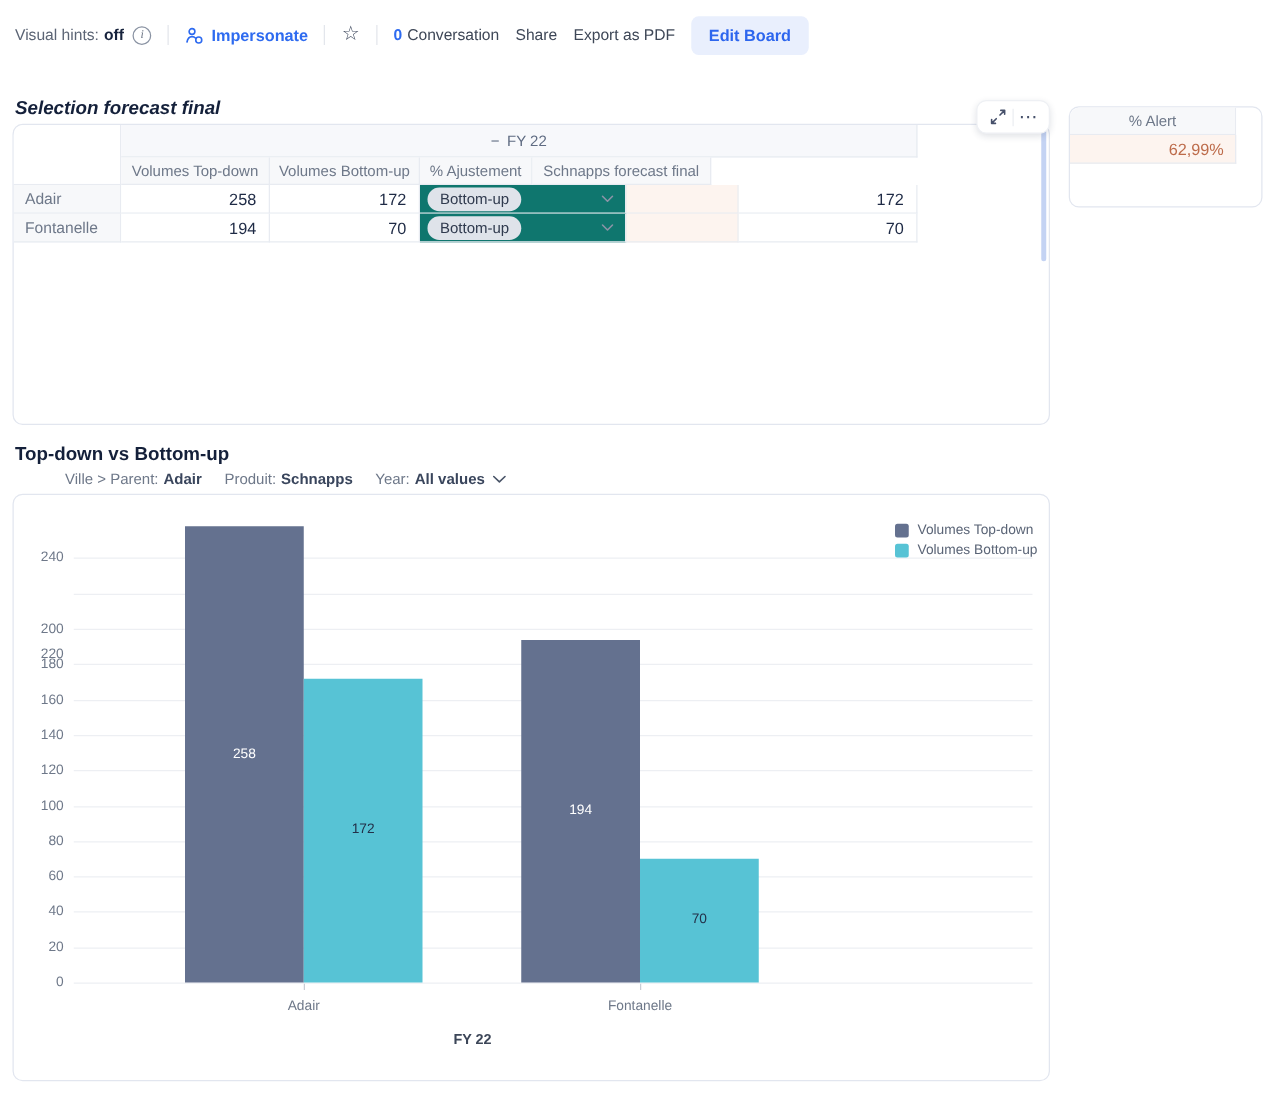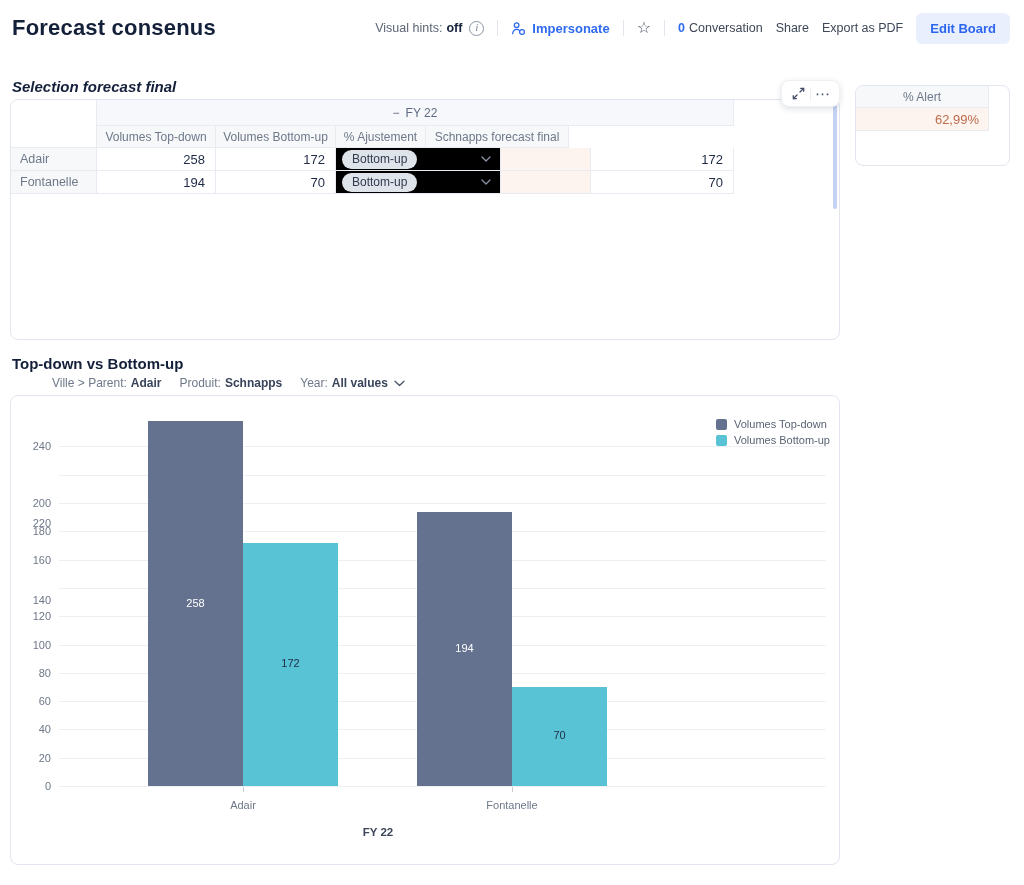--- a/index.html
+++ b/index.html
@@ -31,21 +31,21 @@
   .ftable { position:absolute; left:0; top:0; font-size:12.5px; }
   .t-corner { position:absolute; left:0; top:0; width:86px; height:48px; background:#fff; border-right:1px solid #e8ebf1; border-bottom:1px solid #e8ebf1; border-top-left-radius:8px; }
   .t-group-row { margin-left:86px; }
   .t-group { height:26px; width:637px; display:flex; align-items:center; justify-content:center; gap:6px; background:#f7f8fb; color:#5f6b82; font-size:12px; border-right:1px solid #e8ebf1; border-bottom:1px solid #e8ebf1; cursor:pointer; }
   .t-colhdr-row { margin-left:86px; display:flex; height:22px; }
   .t-colhdr { background:#f7f8fa; color:#6e7889; font-size:12px; display:flex; align-items:center; justify-content:center; border-right:1px solid #e8ebf1; border-bottom:1px solid #e8ebf1; }
   .t-row { display:flex; height:23px; }
   .t-rowhdr { width:86px; background:#f7f8fa; color:#6e7889; display:flex; align-items:center; padding-left:9px; border-right:1px solid #e8ebf1; border-bottom:1px solid #e8ebf1; }
   .t-cell { display:flex; align-items:center; border-right:1px solid #e8ebf1; border-bottom:1px solid #e8ebf1; background:#fff; }
   .t-num { justify-content:flex-end; padding-right:10px; color:#1e2a45; font-size:13px; }
-  .t-sel { background:#000000; justify-content:space-between; padding:0 9px 0 6px; cursor:pointer; }
+  .t-sel { background:#0f766e; justify-content:space-between; padding:0 9px 0 6px; cursor:pointer; }
   .t-adj { background:#fdf4ef; }
   .pill { background:#dfe3ea; color:#303a4e; border-radius:10px; padding:2px 10px; font-size:12px; line-height:1.25; }
 
   .scroll-thumb { position:absolute; right:2px; top:4px; width:4px; height:105px; background:#c4d3f3; border-radius:2px; cursor:pointer; }
 
   .mini-toolbar { position:absolute; display:flex; align-items:center; background:#fff; border:1px solid #eef0f4; border-radius:8px; box-shadow:0 2px 6px rgba(25,39,70,.14); height:27px; padding:0 4px; z-index:5; }
   .mini-btn { width:24px; height:23px; display:flex; align-items:center; justify-content:center; cursor:pointer; color:#46506a; border-radius:5px; }
   .mini-sep { width:1px; height:14px; background:#eceef2; }
   .ellipsis-glyph { font-size:15px; color:#46506a; letter-spacing:1px; line-height:1; }
 
@@ -71,21 +71,20 @@
   .legend-item { display:flex; align-items:center; gap:7px; cursor:pointer; }
   .legend-swatch { width:11px; height:11px; border-radius:2px; flex:0 0 auto; }
   .legend-label { font-size:11px; color:#5a6476; }
 </style>
 </head>
 <body>
 
 <div class="page">
 
   <div class="topbar">
-    <div class="page-title">Forecast consenus</div>
     <div class="topbar-right">
       <span class="vh-wrap">
         <span class="vh-label">Visual hints:</span>
         <span class="vh-value">off</span>
         <span class="info-icon">i</span>
       </span>
       <span class="tb-divider"></span>
       <span class="impersonate">
         <svg width="15" height="15" viewBox="0 0 15 15" fill="none" stroke="#2e6bf0" stroke-width="1.3" stroke-linecap="round">
           <circle cx="5.6" cy="4.2" r="2.3"></circle>
@@ -209,21 +208,21 @@
         <div class="ytick-label" style="left: 0px; top: 327.411px;">40</div>
         <div class="gridline" style="left: 48px; width: 767px; top: 305.116px;"></div>
         <div class="ytick-label" style="left: 0px; top: 299.116px;">60</div>
         <div class="gridline" style="left: 48px; width: 767px; top: 276.822px;"></div>
         <div class="ytick-label" style="left: 0px; top: 270.822px;">80</div>
         <div class="gridline" style="left: 48px; width: 767px; top: 248.527px;"></div>
         <div class="ytick-label" style="left: 0px; top: 242.527px;">100</div>
         <div class="gridline" style="left: 48px; width: 767px; top: 220.233px;"></div>
         <div class="ytick-label" style="left: 0px; top: 214.233px;">120</div>
         <div class="gridline" style="left: 48px; width: 767px; top: 191.938px;"></div>
-        <div class="ytick-label" style="left: 0px; top: 185.938px; margin-top: 12px;">140</div>
+        <div class="ytick-label" style="left: 0px; top: 185.938px;">140</div>
         <div class="gridline" style="left: 48px; width: 767px; top: 163.643px;"></div>
         <div class="ytick-label" style="left: 0px; top: 157.643px;">160</div>
         <div class="gridline" style="left: 48px; width: 767px; top: 135.349px;"></div>
         <div class="ytick-label" style="left: 0px; top: 129.349px;">180</div>
         <div class="gridline" style="left: 48px; width: 767px; top: 107.054px;"></div>
         <div class="ytick-label" style="left: 0px; top: 101.054px;">200</div>
         <div class="gridline" style="left: 48px; width: 767px; top: 78.7597px;"></div>
         <div class="ytick-label" style="left: 0px; top: 72.7597px; margin-top: 48px;">220</div>
         <div class="gridline" style="left: 48px; width: 767px; top: 50.4651px;"></div>
         <div class="ytick-label" style="left: 0px; top: 44.4651px;">240</div>

